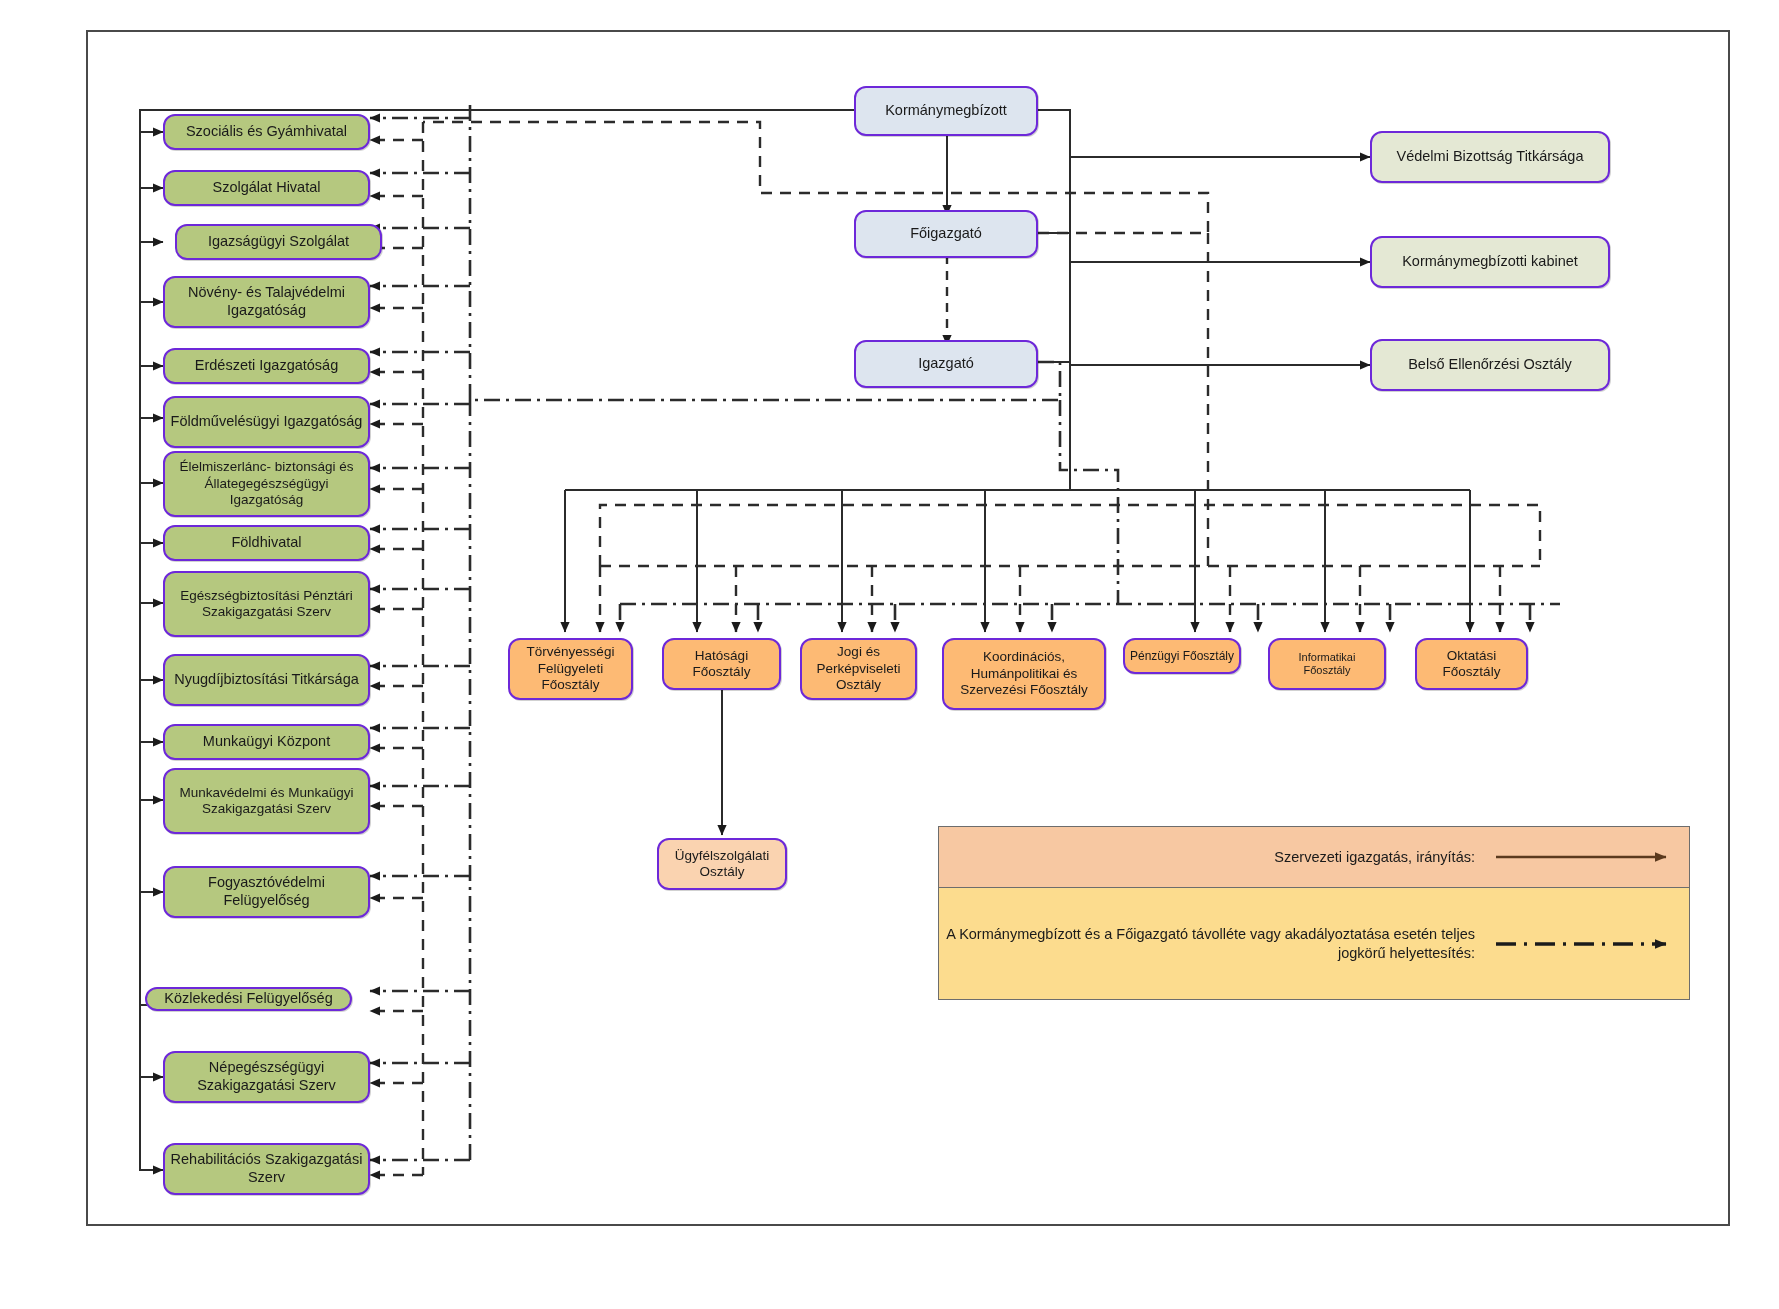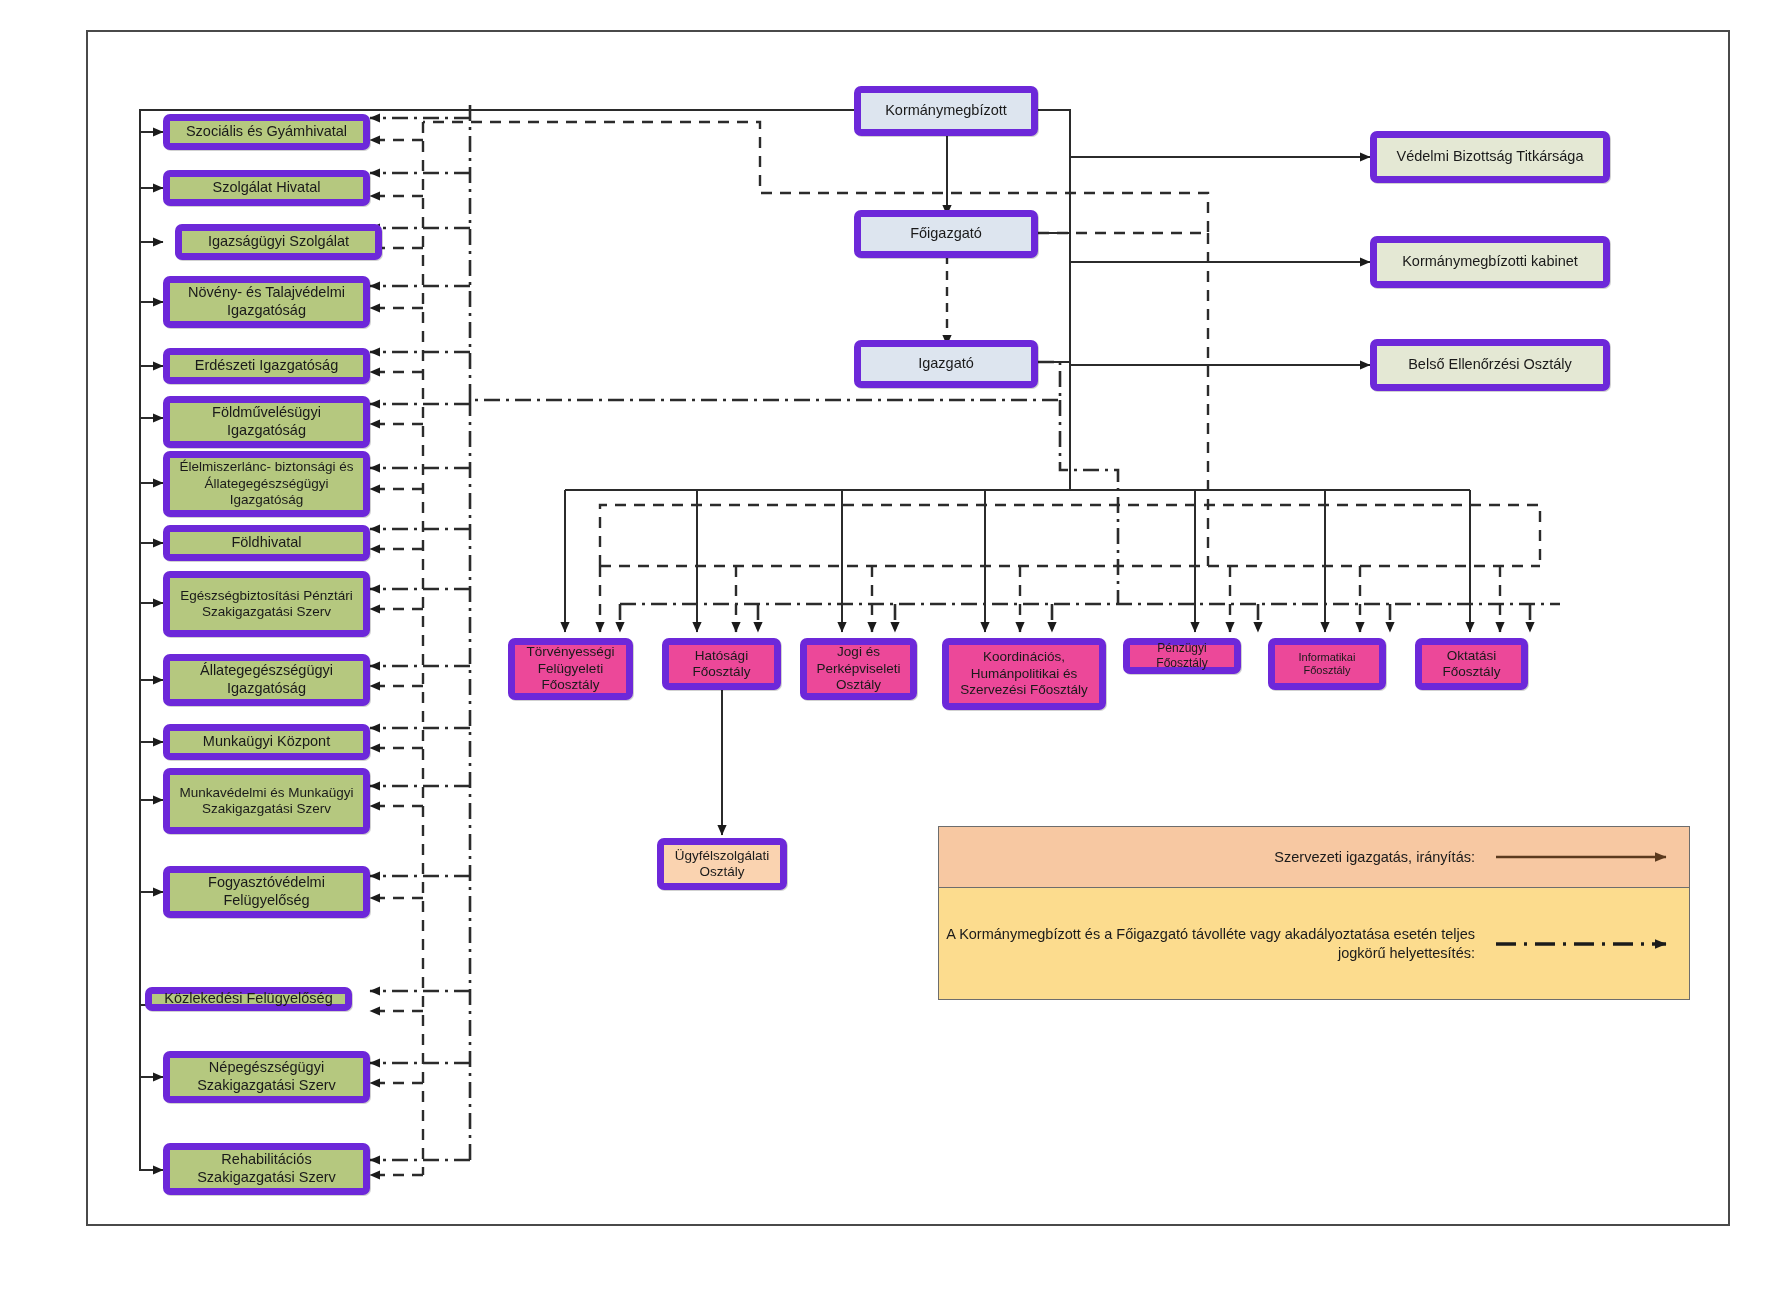--- a/index.html
+++ b/index.html
@@ -20,36 +20,36 @@
     box-sizing:border-box;
   }
   svg#wires{
     position:absolute;left:0;top:0;
     width:1779px;height:1309px;
     pointer-events:none;
   }
   .node{
     position:absolute;
     box-sizing:border-box;
-    border:7px solid #6d28d9;
+    border:2px solid #6d28d9;
     display:flex;
     align-items:center;
     justify-content:center;
     text-align:center;
     font-size:14.5px;
     line-height:1.22;
     color:#1a1a1a;
     padding:2px 4px;
-    border-radius:7px;
+    border-radius:12px;
     box-shadow:1px 1px 0 rgba(0,0,0,.18);
   }
   .green   {background:#b5c87f;}
   .blue    {background:#dde5ef;}
   .ltgreen {background:#e4e8d4;}
-  .purple  {background:#ec4899;}
+  .purple  {background:#fdba74;}
   .peach   {background:#fad3b0;}
 
   
   .legend{position:absolute;left:938px;top:826px;width:752px;}
   .legend-row{
     box-sizing:border-box;
     border:1.6px solid #6d6d6d;
     display:flex;align-items:center;
     position:relative;
     font-size:14.5px;line-height:1.3;color:#1a1a1a;
@@ -255,21 +255,21 @@
   <div class="node green" style="left:163px;top:451px;width:207px;height:66px;font-size:13.5px;">
     <span>Élelmiszerlánc- biztonsági és Állategegészségügyi Igazgatóság</span>
   </div>
   <div class="node green" style="left:163px;top:525px;width:207px;height:36px;">
     <span>Földhivatal</span>
   </div>
   <div class="node green" style="left:163px;top:571px;width:207px;height:66px;font-size:13.5px;">
     <span>Egészségbiztosítási Pénztári Szakigazgatási Szerv</span>
   </div>
   <div class="node green" style="left:163px;top:654px;width:207px;height:52px;">
-    <span>Állategegészségügyi Igazgatóság</span>
+    <span>Nyugdíjbiztosítási Titkársága</span>
   </div>
   <div class="node green" style="left:163px;top:724px;width:207px;height:36px;">
     <span>Munkaügyi Központ</span>
   </div>
   <div class="node green" style="left:163px;top:768px;width:207px;height:66px;font-size:13.5px;">
     <span>Munkavédelmi és Munkaügyi Szakigazgatási Szerv</span>
   </div>
   <div class="node green" style="left:163px;top:866px;width:207px;height:52px;">
     <span>Fogyasztóvédelmi Felügyelőség</span>
   </div>

